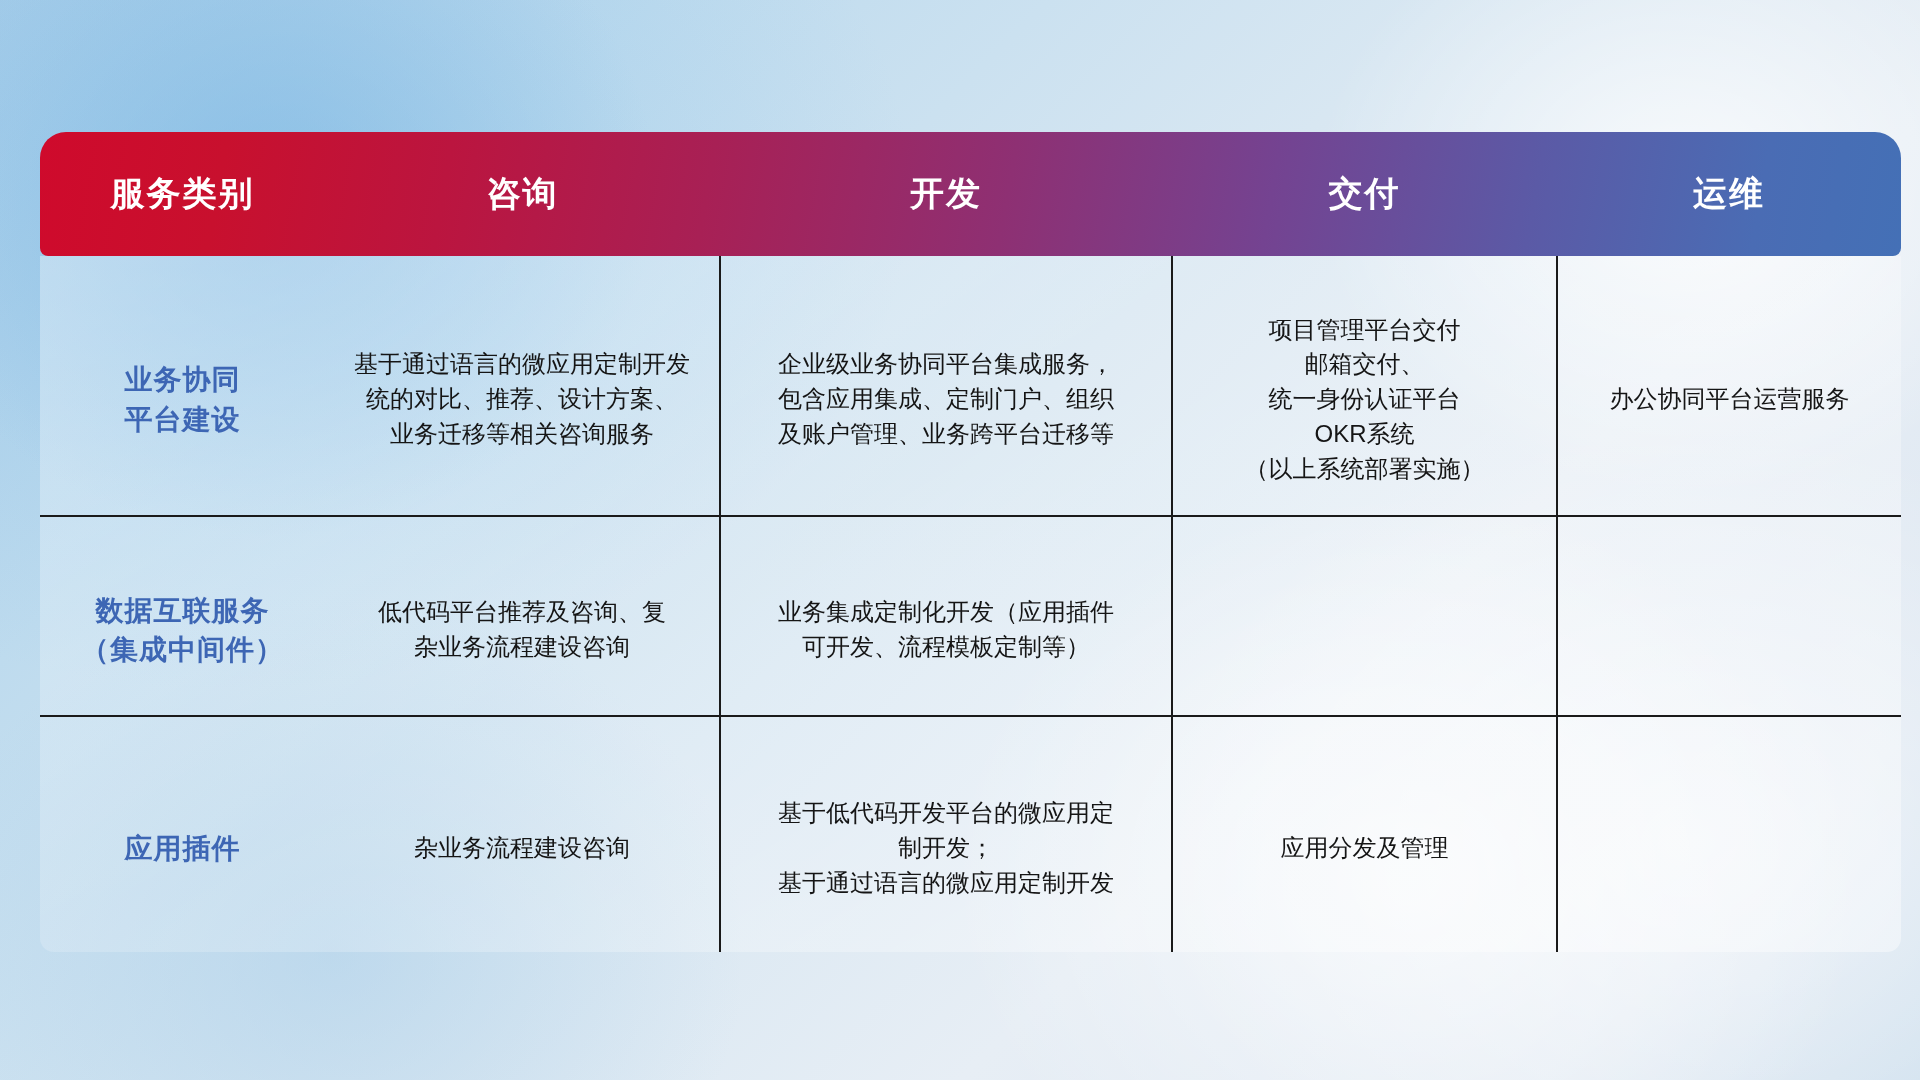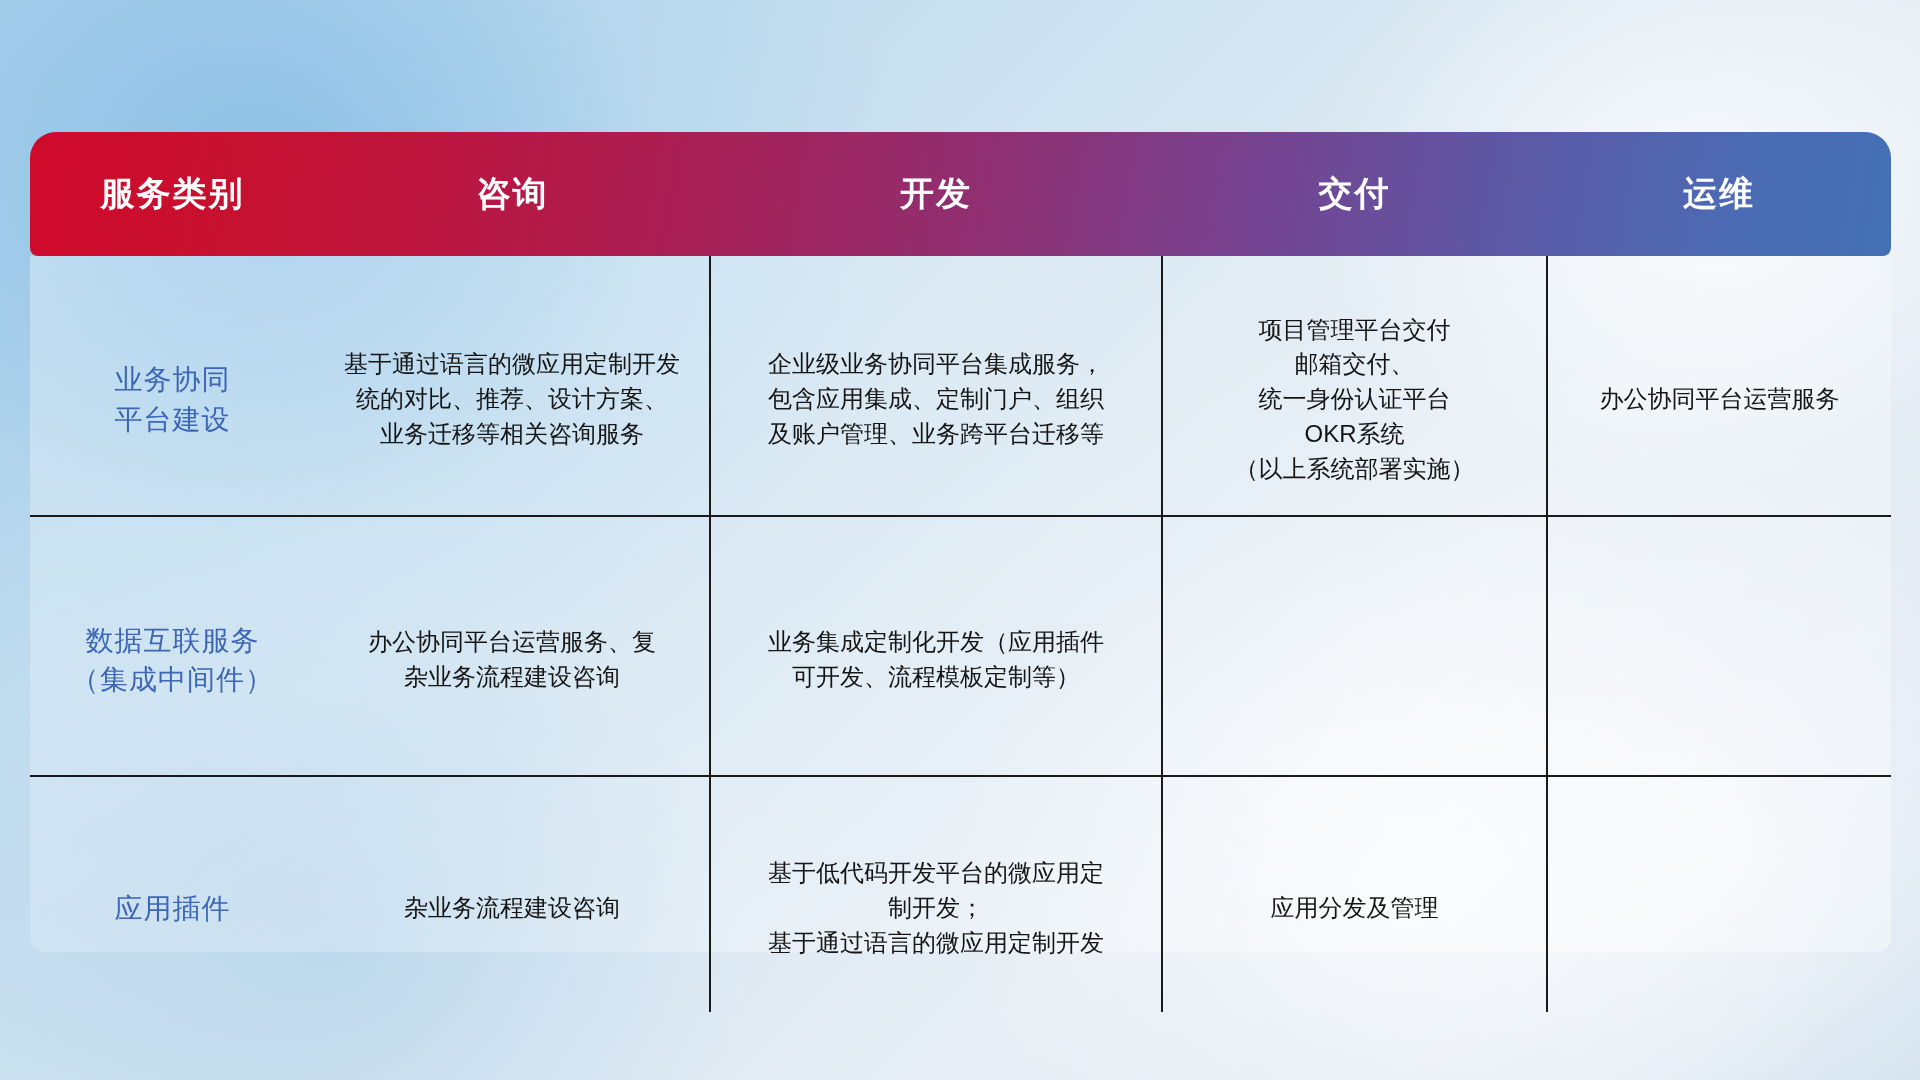--- a/index.html
+++ b/index.html
@@ -46,21 +46,21 @@
     position: absolute;
     left: -80px; bottom: -220px;
     width: 820px; height: 700px;
     background: radial-gradient(ellipse at center, rgba(168,205,232,0.5) 0%, rgba(168,205,232,0) 72%);
     pointer-events: none;
   }
 
   
   .table-wrap {
     position: absolute;
-    left: 30px;
+    left: 40px;
     top: 132px;
     width: 1861px;
     height: 820px;
   }
 
   .service-table {
     width: 100%;
     height: 100%;
     border-collapse: collapse;
     table-layout: fixed;
@@ -123,21 +123,21 @@
     border-bottom: 2px solid #1a1a1a;
   }
 
   tbody td:last-child { border-right: none; }
   tbody tr:last-child td { border-bottom: none; }
 
   
   tbody td.label-cell {
     border-right: none;
     color: #3d66b4;
-    font-weight: normal;
+    font-weight: bold;
     font-size: 28px;
     line-height: 1.4;
     letter-spacing: 1px;
   }
 
   
   .body-panel {
     position: absolute;
     left: 0;
     top: 124px;
@@ -223,27 +223,27 @@
           <span class="cell-text">项目管理平台交付
 邮箱交付、
 统一身份认证平台
 OKR系统
 （以上系统部署实施）</span>
         </td>
         <td>
           <span class="cell-text">办公协同平台运营服务</span>
         </td>
       </tr>
-      <tr style="height:260px;">
+      <tr style="height:200px;">
         <td class="label-cell">
           <span class="cell-text">数据互联服务
 （集成中间件）</span>
         </td>
         <td>
-          <span class="cell-text">办公协同平台运营服务、复
+          <span class="cell-text">低代码平台推荐及咨询、复
 杂业务流程建设咨询</span>
         </td>
         <td>
           <span class="cell-text">业务集成定制化开发（应用插件
 可开发、流程模板定制等）</span>
         </td>
         <td>
           <span class="cell-text"></span>
         </td>
         <td>

